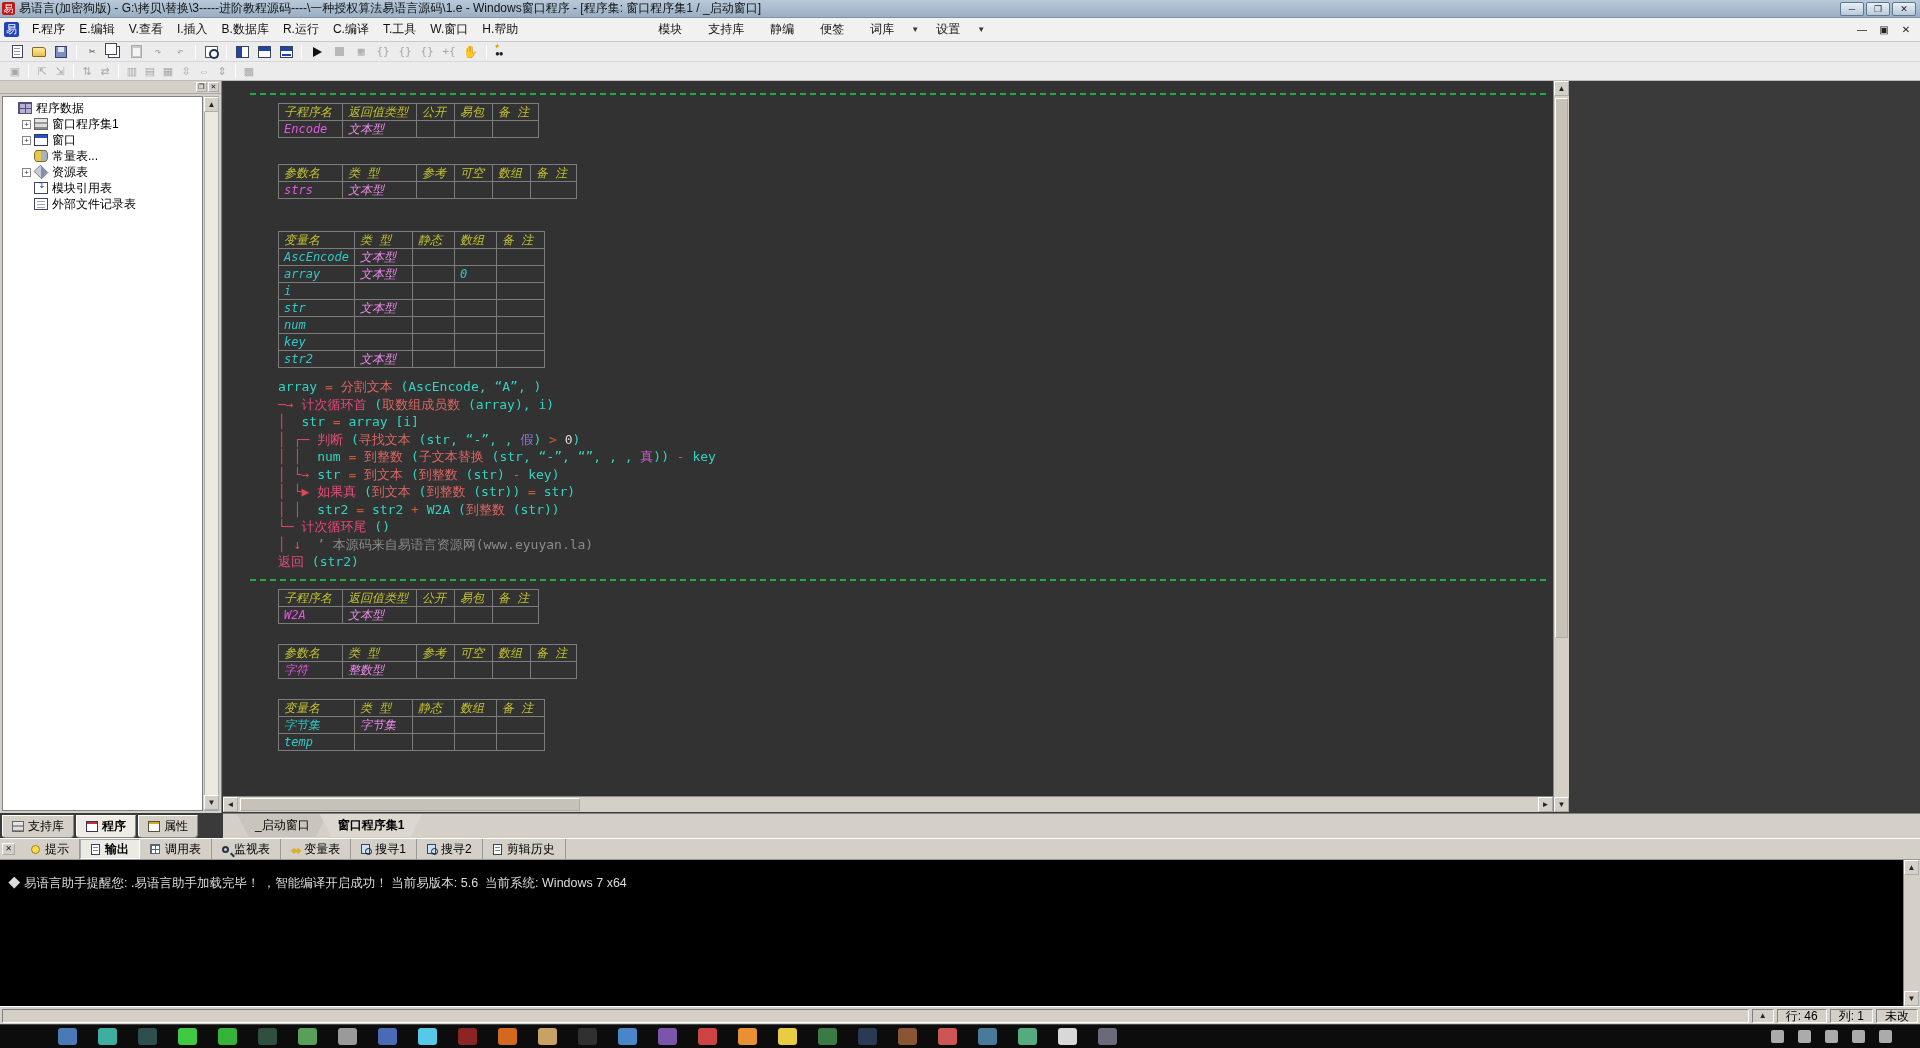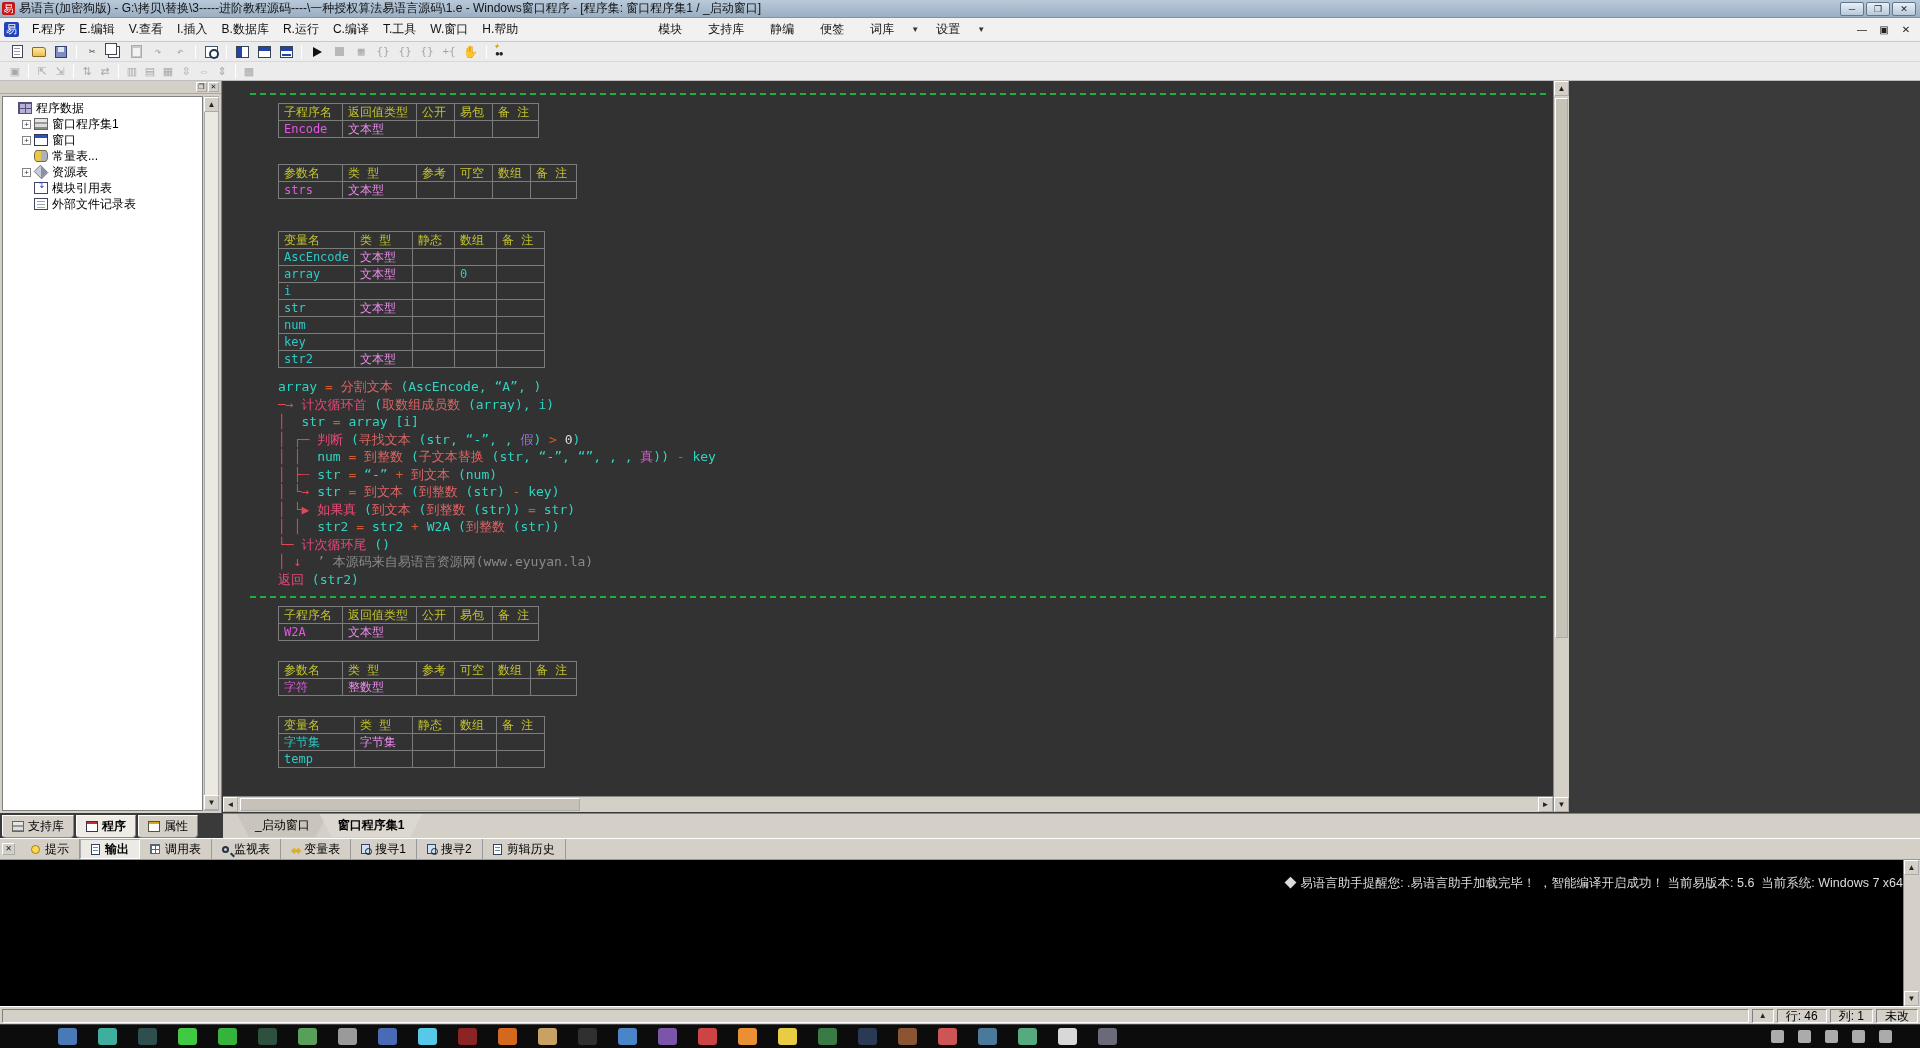--- a/index.html
+++ b/index.html
@@ -112,21 +112,21 @@
   .pti-lib{background:linear-gradient(#e5e5e5 0 3px,#999 3px 5px,#ddd 5px 8px,#888 8px);border:1px solid #666;}
   .pti-prog{background:#fff;border:1px solid #335;box-shadow:inset 0 2px 0 #b33;}
   .pti-prop{background:#fff;border:1px solid #553;box-shadow:inset 0 2px 0 #d9a820;}
 
   
   .editor{position:absolute;left:223px;top:0;width:1330px;height:715px;background:#323232;
     overflow:hidden;padding:12px 0 0 55px;font-family:"DejaVu Sans Mono",monospace;}
   .ed-sep{border-top:2px dashed #1fae3f;width:1296px;margin-left:-28px;height:0;}
   .ed-table{margin:8px 0 0 0;border-top:1px solid #7c7c7c;border-left:1px solid #7c7c7c;
     display:inline-block;}
-  .trow{display:flex;}
+  .trow{display:flex;font-style:italic;}
   .tcell{height:17px;border-right:1px solid #7c7c7c;border-bottom:1px solid #7c7c7c;
     font-size:12px;line-height:16px;padding:0 5px;white-space:nowrap;overflow:hidden;}
   .t-h{color:#c3c32e;}
   .t-m{color:#e457e4;}
   .t-y{color:#ee8bee;}
   .t-c{color:#2fc9c9;}
   .code{margin-top:10px;}
   .code-line{height:17.5px;line-height:17.5px;font-size:13px;white-space:pre;}
   .s-g{color:#e04858;}
   .s-id{color:#31d3c2;}
@@ -176,21 +176,21 @@
     background-image:linear-gradient(#567 1px,transparent 1px),linear-gradient(90deg,#567 1px,transparent 1px);
     background-size:4px 4px;background-color:#fff;}
   .oi-mag{width:7px;height:7px;border:2px solid #234;border-radius:50%;}
   .oi-mag::after{content:"";position:absolute;left:6px;top:6px;width:5px;height:2px;background:#234;transform:rotate(45deg);}
   .oi-vars::before{content:"◆◆";font-size:8px;color:#d8b030;letter-spacing:-2px;}
   .oi-find{width:9px;height:10px;background:#cfe0f4;border:1px solid #346;}
   .oi-find::after{content:"";position:absolute;right:-3px;bottom:-2px;width:5px;height:5px;
     border:1px solid #123;border-radius:50%;}
   .out-content{position:absolute;left:0;top:22px;right:17px;bottom:0;background:#000;
     color:#dcdcdc;font-size:12.5px;padding:10px 0 0 8px;font-family:"Liberation Sans",sans-serif;}
-  .out-line{line-height:26px;white-space:pre;text-align:right;}
+  .out-line{line-height:26px;white-space:pre;}
   .out-vscroll{position:absolute;right:0;top:22px;width:17px;bottom:0;background:#d4d0c8;border-left:1px solid #888;}
 
   
   .statusbar{position:absolute;left:0;top:1006px;width:100%;height:18px;background:#d4d0c8;
     display:flex;align-items:center;gap:3px;padding:0 2px;border-top:1px solid #fff;}
   .sb-fill{flex:1;height:14px;border:1px solid;border-color:#808080 #fff #fff #808080;}
   .sb-btn{width:22px;height:14px;border:1px solid;border-color:#808080 #fff #fff #808080;
     font-size:8px;line-height:12px;text-align:center;color:#222;}
   .sb-seg{height:14px;border:1px solid;border-color:#808080 #fff #fff #808080;
     font-size:12px;line-height:13px;padding:0 8px;color:#000;white-space:nowrap;}
@@ -475,21 +475,20 @@
             <span class="tcell t-y" style="width: 58px;">文本型</span>
             <span class="tcell" style="width: 42px;"></span>
             <span class="tcell" style="width: 42px;"></span>
             <span class="tcell" style="width: 48px;"></span>
           </div></div><div class="code">
           <div class="code-line"><span class="s-id">array</span><span class="s-op"> = </span><span class="s-fn">分割文本</span><span class="s-pn"> (</span><span class="s-id">AscEncode</span><span class="s-pn">, </span><span class="s-st">“A”</span><span class="s-pn">, )</span></div>
           <div class="code-line"><span class="s-g">─→ </span><span class="s-kw">计次循环首</span><span class="s-pn"> (</span><span class="s-fn">取数组成员数</span><span class="s-pn"> (</span><span class="s-id">array</span><span class="s-pn">), </span><span class="s-id">i</span><span class="s-pn">)</span></div>
           <div class="code-line"><span class="s-g">│  </span><span class="s-id">str</span><span class="s-op"> = </span><span class="s-id">array</span><span class="s-pn"> [</span><span class="s-id">i</span><span class="s-pn">]</span></div>
           <div class="code-line"><span class="s-g">│ ┌─ </span><span class="s-kw">判断</span><span class="s-pn"> (</span><span class="s-fn">寻找文本</span><span class="s-pn"> (</span><span class="s-id">str</span><span class="s-pn">, </span><span class="s-st">“-”</span><span class="s-pn">, , </span><span class="s-bf">假</span><span class="s-pn">) </span><span class="s-op">&gt;</span><span class="s-pn"> </span><span class="s-num">0</span><span class="s-pn">)</span></div>
           <div class="code-line"><span class="s-g">│ │  </span><span class="s-id">num</span><span class="s-op"> = </span><span class="s-fn">到整数</span><span class="s-pn"> (</span><span class="s-fn">子文本替换</span><span class="s-pn"> (</span><span class="s-id">str</span><span class="s-pn">, </span><span class="s-st">“-”</span><span class="s-pn">, </span><span class="s-st">“”</span><span class="s-pn">, , , </span><span class="s-bt">真</span><span class="s-pn">)) </span><span class="s-op">-</span><span class="s-pn"> </span><span class="s-id">key</span></div>
-          <div class="code-line"><span class="s-g">│ ├┄ </span><span class="s-id">str</span><span class="s-op"> = </span><span class="s-st">“-”</span><span class="s-op"> + </span><span class="s-fn">到文本</span><span class="s-pn"> (</span><span class="s-id">num</span><span class="s-pn">)</span></div>
           <div class="code-line"><span class="s-g">│ └→ </span><span class="s-id">str</span><span class="s-op"> = </span><span class="s-fn">到文本</span><span class="s-pn"> (</span><span class="s-fn">到整数</span><span class="s-pn"> (</span><span class="s-id">str</span><span class="s-pn">) </span><span class="s-op">-</span><span class="s-pn"> </span><span class="s-id">key</span><span class="s-pn">)</span></div>
           <div class="code-line"><span class="s-g">│ └▶ </span><span class="s-kw">如果真</span><span class="s-pn"> (</span><span class="s-fn">到文本</span><span class="s-pn"> (</span><span class="s-fn">到整数</span><span class="s-pn"> (</span><span class="s-id">str</span><span class="s-pn">)) </span><span class="s-op">=</span><span class="s-pn"> </span><span class="s-id">str</span><span class="s-pn">)</span></div>
           <div class="code-line"><span class="s-g">│ │  </span><span class="s-id">str2</span><span class="s-op"> = </span><span class="s-id">str2</span><span class="s-op"> + </span><span class="s-id">W2A</span><span class="s-pn"> (</span><span class="s-fn">到整数</span><span class="s-pn"> (</span><span class="s-id">str</span><span class="s-pn">))</span></div>
           <div class="code-line"><span class="s-g">└─ </span><span class="s-kw">计次循环尾</span><span class="s-pn"> ()</span></div>
           <div class="code-line"><span class="s-g">│ ↓  </span><span class="s-cm">’ 本源码来自易语言资源网(www.eyuyan.la)</span></div>
           <div class="code-line"><span class="s-kw">返回</span><span class="s-pn"> (</span><span class="s-id">str2</span><span class="s-pn">)</span></div>
         </div><div class="gapblock" style="height: 8px;"></div><div class="ed-sep"></div><div class="ed-table"><div class="trow">
             <span class="tcell t-h" style="width: 64px;">子程序名</span>
             <span class="tcell t-h" style="width: 74px;">返回值类型</span>
             <span class="tcell t-h" style="width: 38px;">公开</span>

